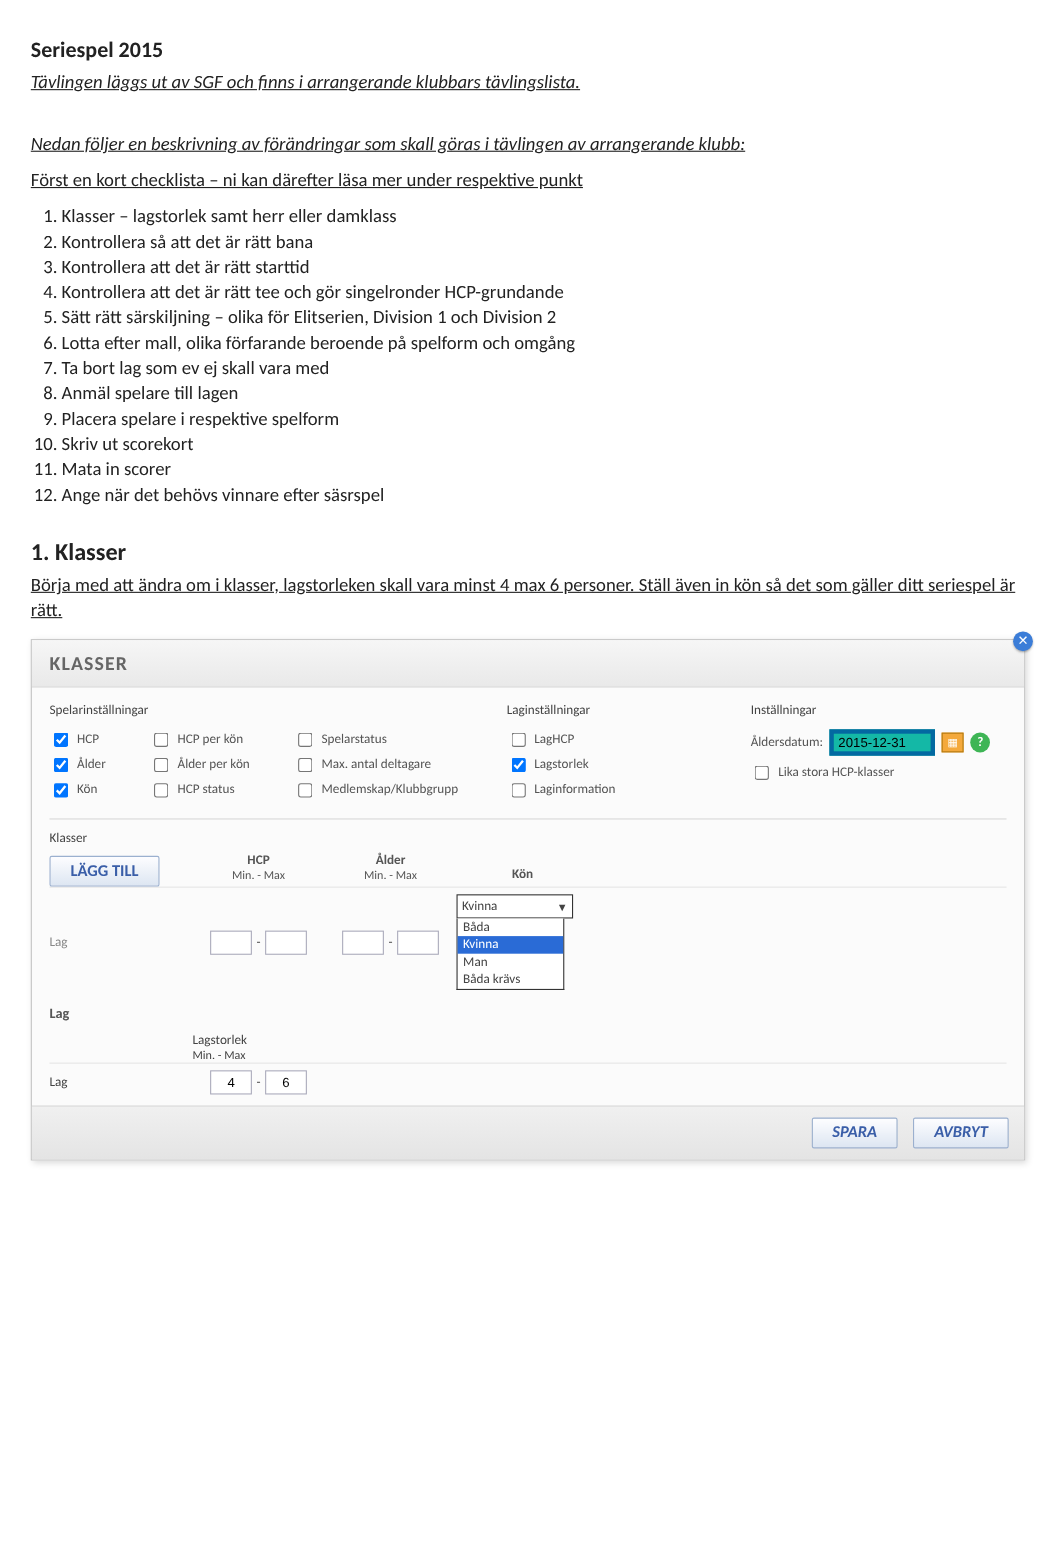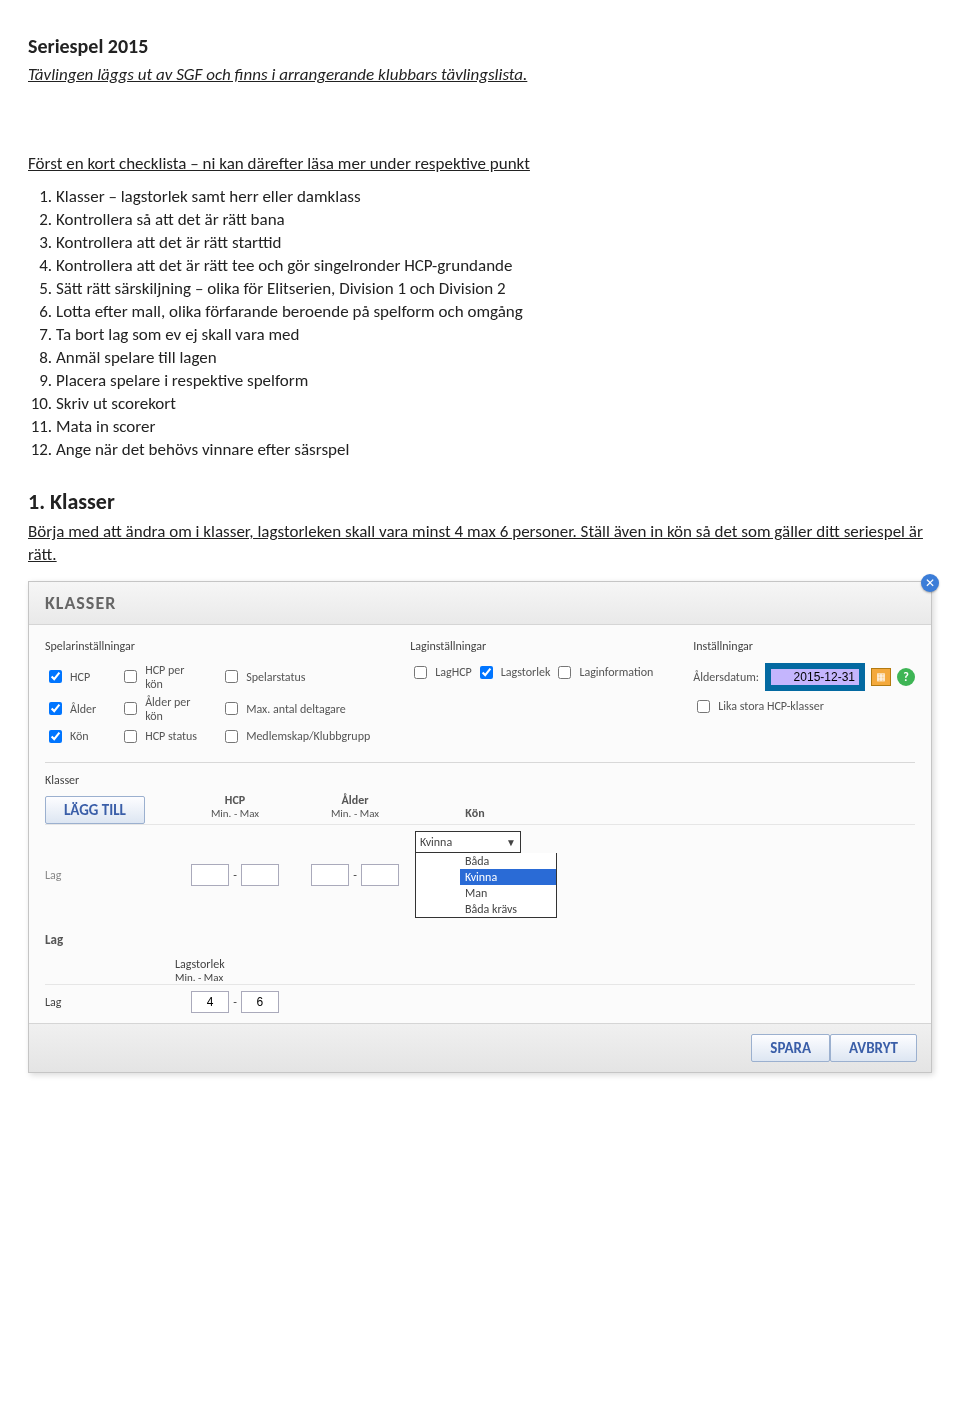--- a/index.html
+++ b/index.html
@@ -60,21 +60,21 @@
     color: #666;
     letter-spacing: 1px;
   }
   .dialog-body {
     padding: 14px 16px 4px 16px;
     font-size: 12px;
     color: #444;
   }
   .cols {
     display:flex;
-    gap: 40px;
+    gap: 28px;
   }
   .col { flex: 1; }
   .col-title {
     font-size: 12px;
     color:#444;
     margin-bottom:10px;
   }
   .cbgrid {
     display:grid;
     grid-template-columns: repeat(3, auto);
@@ -93,25 +93,25 @@
   }
   .inst-row {
     display:flex;
     align-items:center;
     gap:6px;
     font-size:12px;
     color:#555;
   }
   .date-input {
     width:80px;
-    border:6px solid #0369a1;
-    background:#c4b5fd;
+    border:4px solid #0369a1;
+    background:#14b8a6;
     padding:1px 4px;
     font-size:12px;
-    text-align:right;
+    text-align:left;
   }
   .cal-icon {
     width:18px;height:16px;
     background:#f4a93c;
     border:1px solid #b37a10;
     display:inline-flex;
     align-items:center;justify-content:center;
     font-size:10px;color:#fff;
   }
   .help-icon {
@@ -173,21 +173,20 @@
   }
   .select .caret { font-size:10px; }
   .dropdown {
     position:relative;
     margin-left:0;
     width:96px;
     border:1px solid #333;
     border-top:none;
     background:#fff;
     font-size:12px;
-    padding-left:44px;
   }
   .dropdown .opt { padding:1px 5px; }
   .dropdown .opt.sel { background:#2a6bd6;color:#fff; }
 
   .size-hd {
     display:grid;
     grid-template-columns:130px 120px;
     margin-top:6px;
   }
   .size-row {
@@ -197,30 +196,32 @@
     padding:6px 0;
     align-items:center;
   }
 
   .dialog-footer {
     background:linear-gradient(#f0f0f0,#e4e4e4);
     border-top:1px solid #d5d5d5;
     padding:10px 14px;
     display:flex;
     justify-content:flex-end;
+    gap:14px;
+    font-style:italic;
   }
 </style>
 </head>
 <body>
 
 <h1 class="title">Seriespel 2015</h1>
 <p class="italic">Tävlingen läggs ut av SGF och finns i arrangerande klubbars tävlingslista.</p>
 <p>
   <br>
-  <br>
+  <span class="italic">Nedan följer en beskrivning av förändringar som skall göras i tävlingen av arrangerande klubb:</span><br>
 </p>
 <p>Först en kort checklista – ni kan därefter läsa mer under respektive punkt</p>
 <ol class="checklist">
   <li>Klasser – lagstorlek samt herr eller damklass</li>
   <li>Kontrollera så att det är rätt bana</li>
   <li>Kontrollera att det är rätt starttid</li>
   <li>Kontrollera att det är rätt tee och gör singelronder HCP-grundande</li>
   <li>Sätt rätt särskiljning – olika för Elitserien, Division 1 och Division 2</li>
   <li>Lotta efter mall, olika förfarande beroende på spelform och omgång</li>
   <li>Ta bort lag som ev ej skall vara med</li>
@@ -278,21 +279,21 @@
             </label>
           <label class="cb">
               <input type="checkbox" style="">
               <span>Medlemskap/Klubbgrupp</span>
             </label>
         </div>
       </div>
 
       <div class="col" style="flex:1">
         <div class="col-title">Laginställningar</div>
-        <div style="display:flex;flex-direction:row;gap:4px">
+        <div style="display:flex;flex-direction:column;gap:4px">
           <label class="cb">
               <input type="checkbox" style="">
               <span>LagHCP</span>
             </label>
           <label class="cb">
               <input type="checkbox" checked="" style="">
               <span>Lagstorlek</span>
             </label>
           <label class="cb">
               <input type="checkbox" style="">

